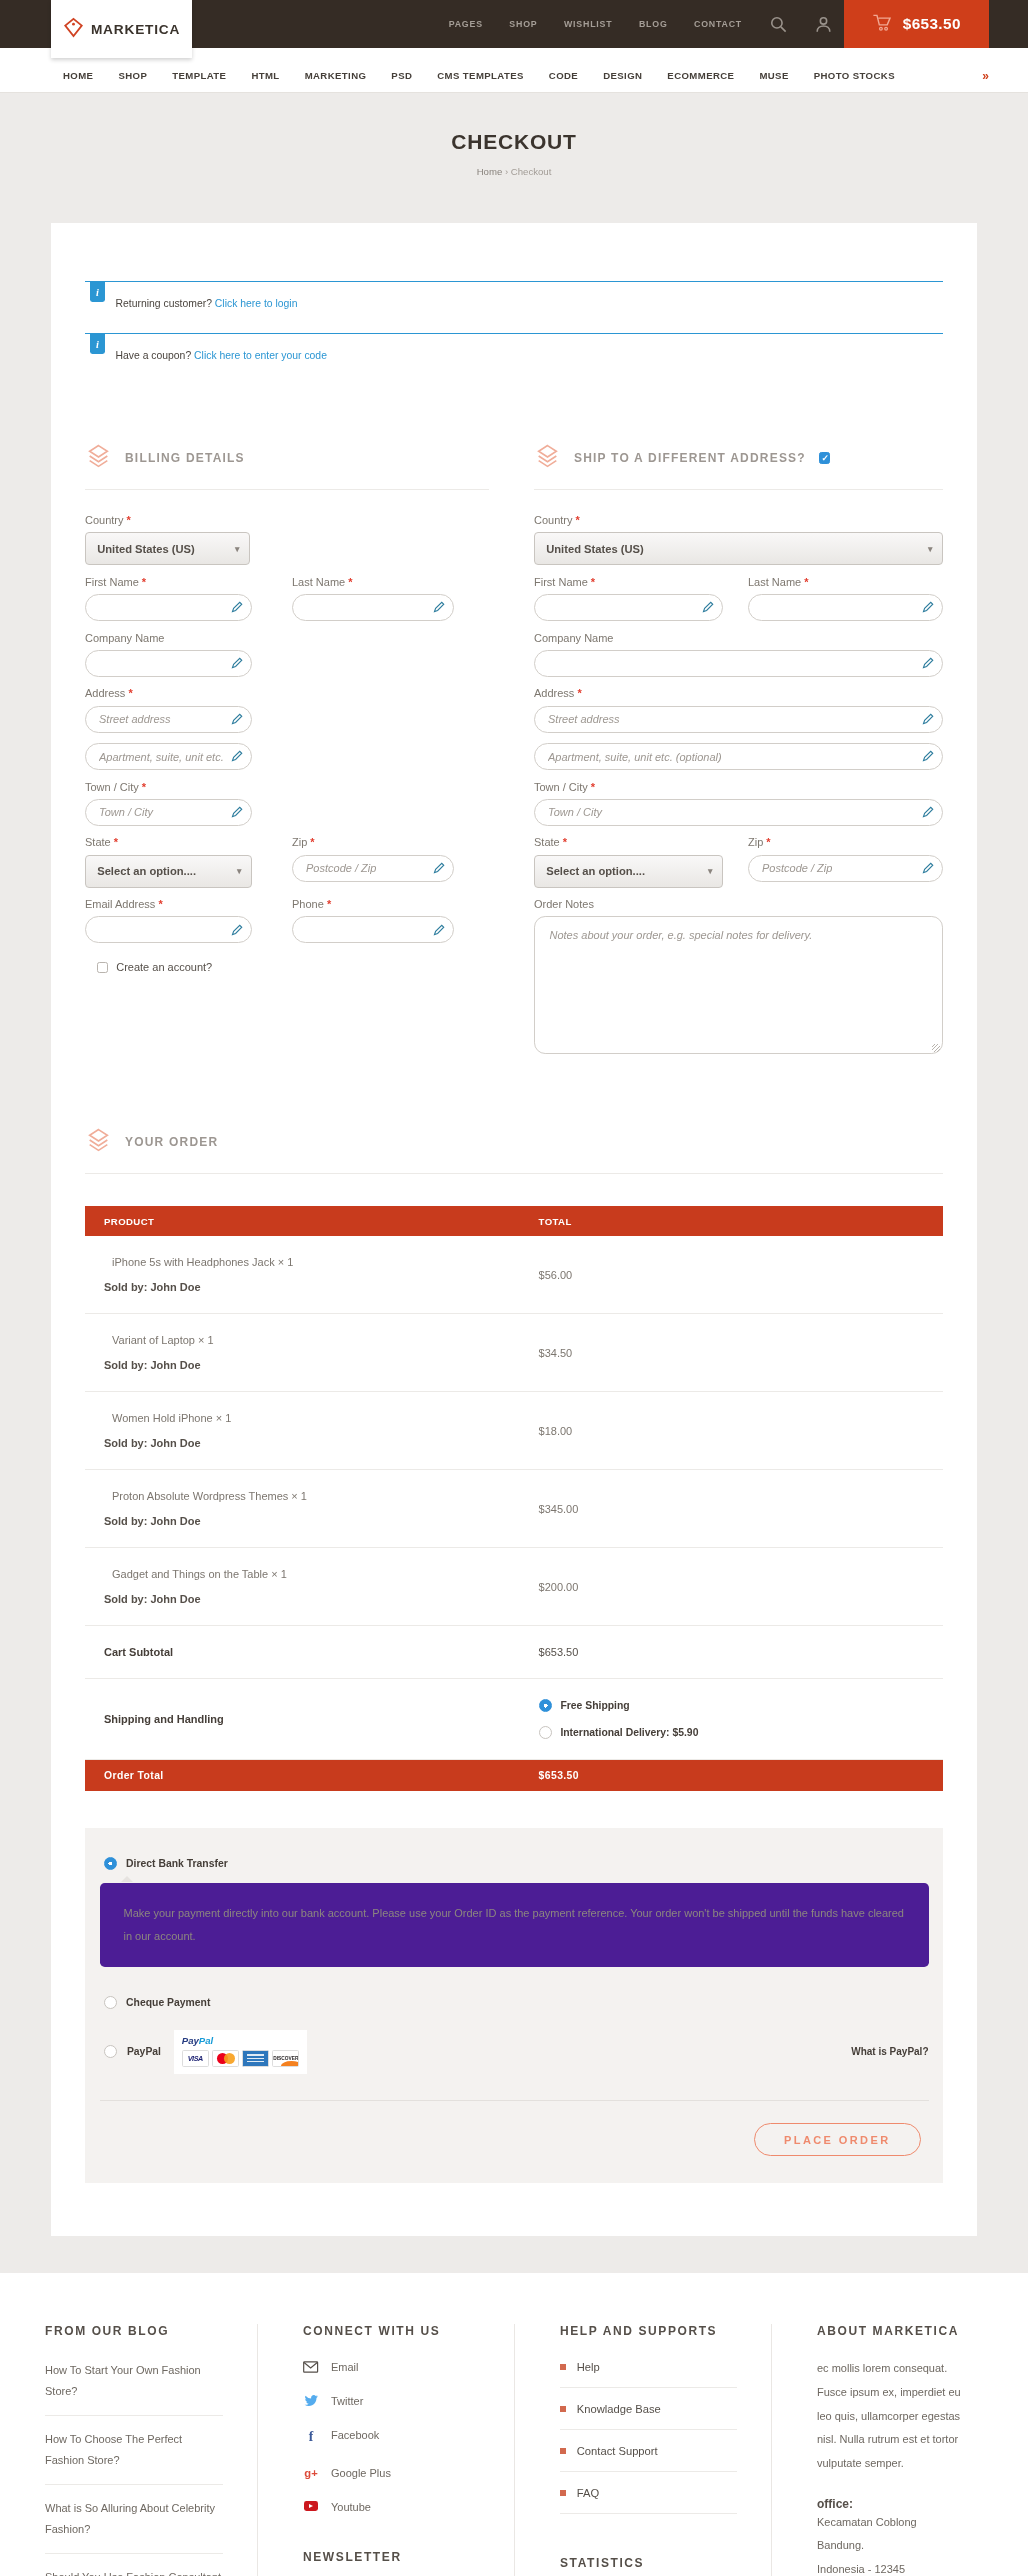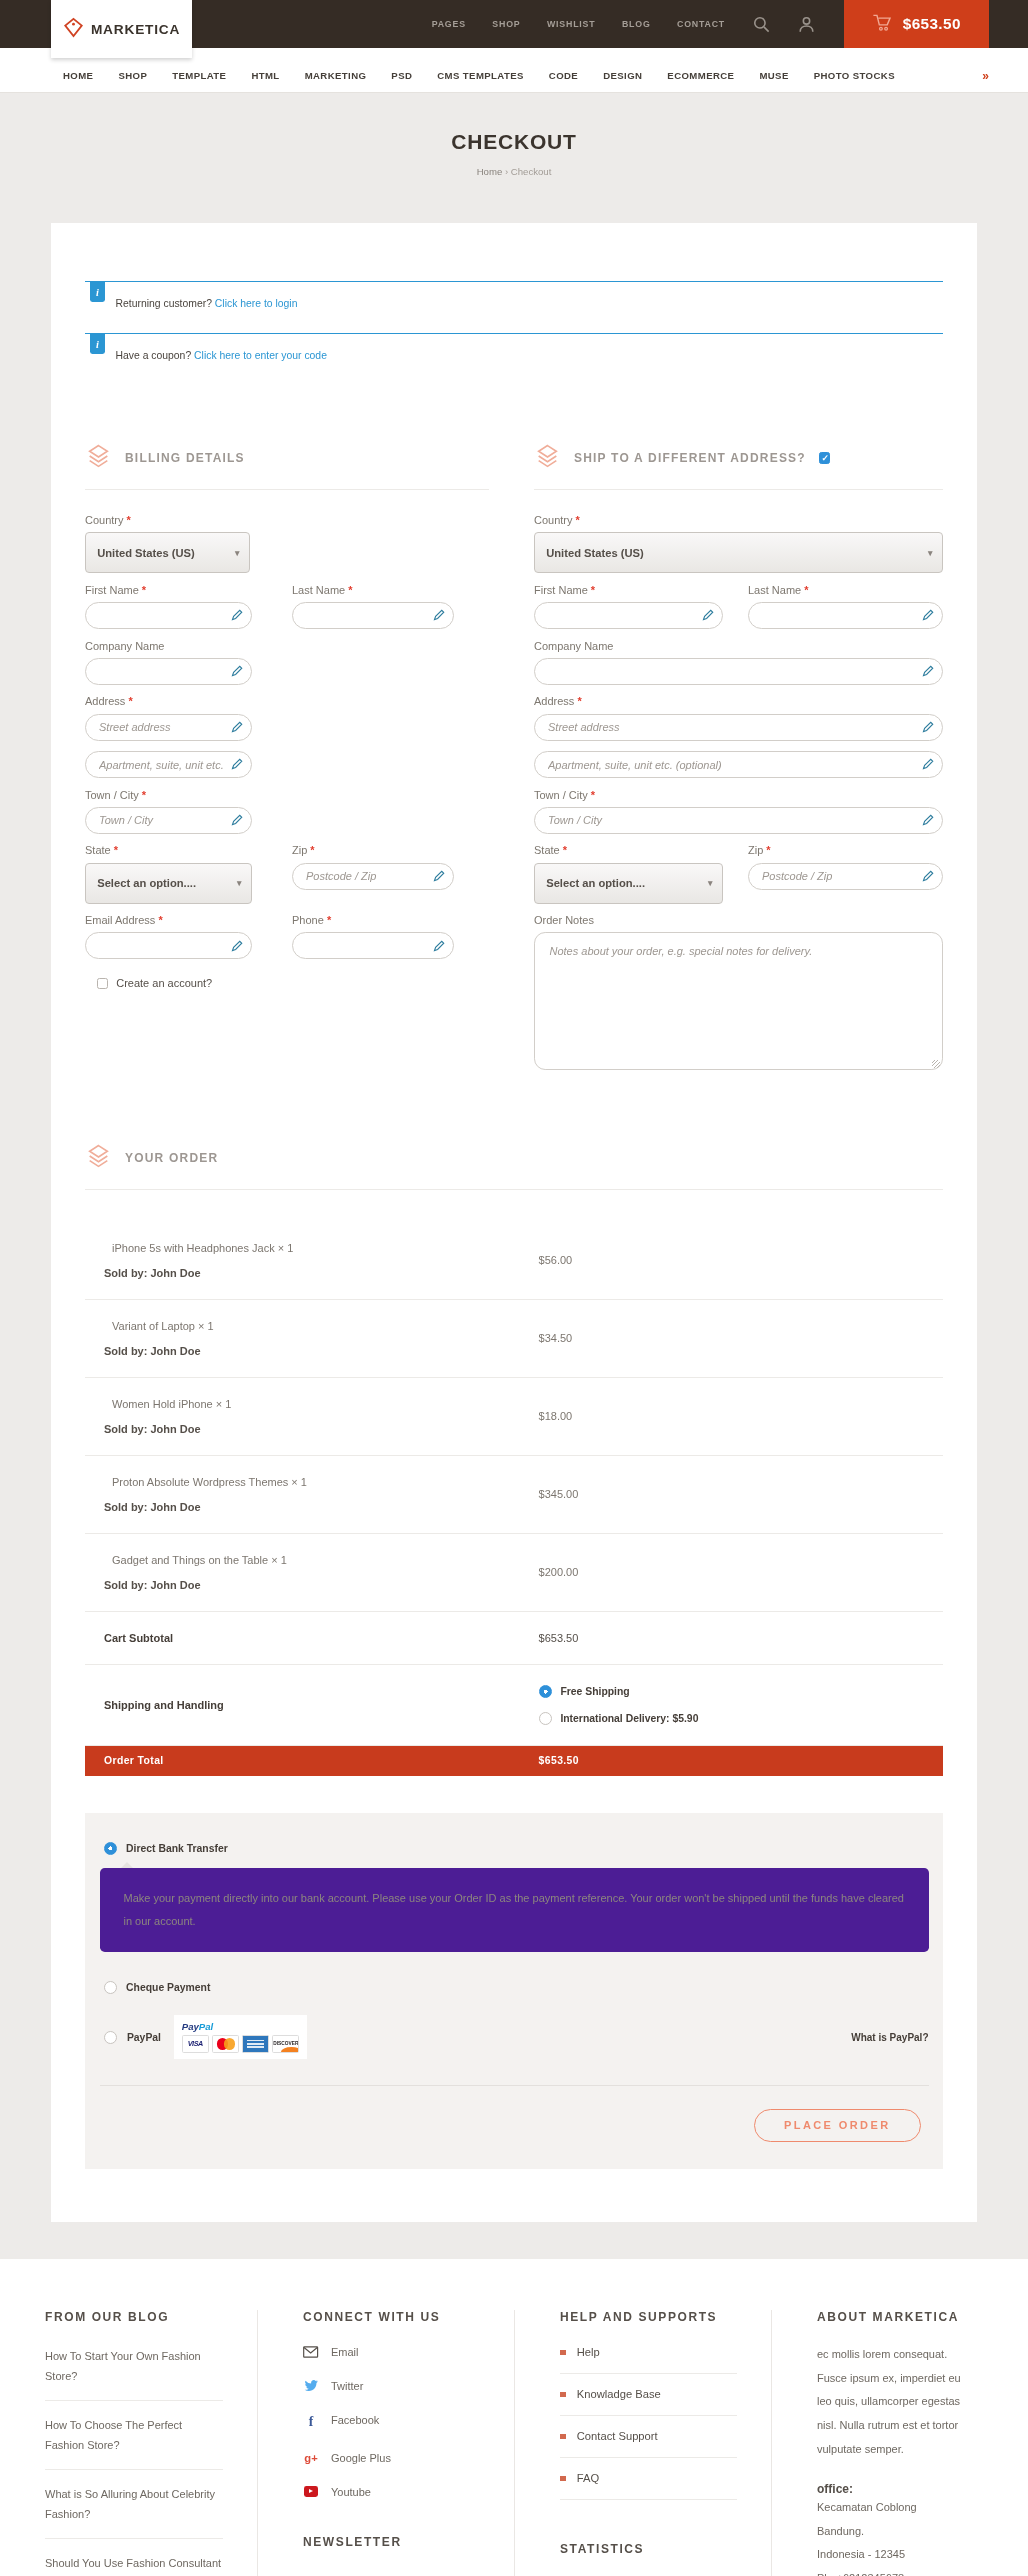--- a/index.html
+++ b/index.html
@@ -4,21 +4,21 @@
 <style>
   * { box-sizing: border-box; margin: 0; padding: 0; }
   body { width: 1028px; margin: 0 auto; background: #fff; font-family: "Liberation Sans", sans-serif; color: #554f49; }
 
   
   .hdr { height: 48px; background: #352c25; position: relative; display: flex; align-items: center; }
   .logo-box { position: absolute; left: 51px; top: 0; width: 141px; height: 58px; background: #fff;
     display: flex; align-items: center; justify-content: center; gap: 7.2px; z-index: 5;
     box-shadow: 0 1.6px 4px rgba(0,0,0,.18); }
   .logo-text { font-size: 13.7px; font-weight: bold; color: #3a332c; letter-spacing: 0.8px; }
-  .hdr-nav { margin-left: auto; display: flex; align-items: center; gap: 26.5px; padding-right: 28px; }
+  .hdr-nav { margin-left: auto; display: flex; align-items: center; gap: 26.5px; padding-right: 11px; }
   .hdr-link { font-size: 8.8px; font-weight: bold; color: #a59e97; letter-spacing: 0.8px; text-decoration: none; cursor: pointer; }
   .hdr-ico { display: flex; align-items: center; cursor: pointer; }
   .cart { width: 145px; height: 48px; margin-right: 39px; background: #cf3e1a; display: flex; align-items: center;
     justify-content: center; gap: 9.6px; cursor: pointer; }
   .cart-total { color: #fff; font-size: 15.3px; font-weight: bold; letter-spacing: 0.4px; }
 
   
   .menu { height: 45px; background: #fff; border-bottom: 0.8px solid #e5e2de; display: flex; align-items: center;
     padding: 11.2px 39px 0 63px; gap: 25px; }
   .menu-item { font-size: 9.6px; font-weight: bold; color: #453f39; letter-spacing: 0.4px; cursor: pointer; white-space: nowrap; }
@@ -54,21 +54,21 @@
   .flabel { display: block; font-size: 11px; color: #7d776f; margin-bottom: 6.4px; }
   .flabel em { color: #e23d2e; font-style: normal; font-weight: bold; }
   .pair-l { display: grid; grid-template-columns: 167px 162px; column-gap: 40px; }
   .pair-r { display: grid; grid-template-columns: 189px 1fr; column-gap: 25px; }
   .ifield { position: relative; display: block; }
   .input-pill { width: 100%; height: 27px; border: 0.8px solid #d2cec9; border-radius: 13.7px; background: #fff;
     padding: 0 26px 0 13px; font-family: "Liberation Sans", sans-serif; font-size: 11px; color: #554f49; outline: none; }
   .input-pill::placeholder { font-style: italic; color: #9d9791; }
   .pen { position: absolute; right: 8.8px; top: 7.2px; color: #2e7d9e; }
   .w208 { width: 167px; } .w205 { width: 165px; } .wfull { width: 100%; }
-  .sel { height: 41px; border: 0.8px solid #c9c5c0; border-radius: 4px;
+  .sel { height: 33px; border: 0.8px solid #c9c5c0; border-radius: 4px;
     background: linear-gradient(#f9f8f8, #e9e7e4); display: flex; align-items: center; justify-content: space-between;
     padding: 0 9.6px 0 11.2px; font-size: 11.2px; font-weight: bold; color: #554f49; cursor: pointer; }
   .sel::after { content: "▾"; color: #8a847e; font-size: 8.8px; }
   .ta-wrap { position: relative; }
   .ta { width: 100%; height: 138px; border: 0.8px solid #d2cec9; border-radius: 11.2px; padding: 11.2px 14.5px; resize: none;
     font-family: "Liberation Sans", sans-serif; font-size: 11px; color: #554f49; outline: none; }
   .ta::placeholder { font-style: italic; color: #9d9791; }
   .ta-grip { position: absolute; right: 3.2px; bottom: 5.6px; width: 8px; height: 8px;
     background: repeating-linear-gradient(135deg, transparent 0 1.6px, #b9b4ae 1.6px 2.4px); }
   .check-row { display: flex; align-items: center; gap: 8px; margin-top: 17.7px; padding-left: 12px; }
@@ -445,20 +445,24 @@
               <path d="M12 2.5 20.5 8 12 13.5 3.5 8Z" fill="none" stroke="#f0ad99" stroke-width="1.6"></path>
               <path d="M3.5 12.5 12 18l8.5-5.5" fill="none" stroke="#f0ad99" stroke-width="1.6"></path>
               <path d="M3.5 17 12 22.5 20.5 17" fill="none" stroke="#f0ad99" stroke-width="1.6"></path>
             </svg>
         </span>
         <span class="sec-title">YOUR ORDER</span>
       </div>
       <div class="sec-div"></div>
 
       <div style="margin-top:32px">
+        <div class="t-head">
+          <span>PRODUCT</span>
+          <span>TOTAL</span>
+        </div>
 
         <div class="t-row">
           <div>
               <div class="p-name">iPhone 5s with Headphones Jack × 1</div>
                <div class="p-sold">Sold by: John Doe</div>
             </div>
           <div class="p-total">$56.00</div>
         </div>
         <div class="t-row">
           <div>

